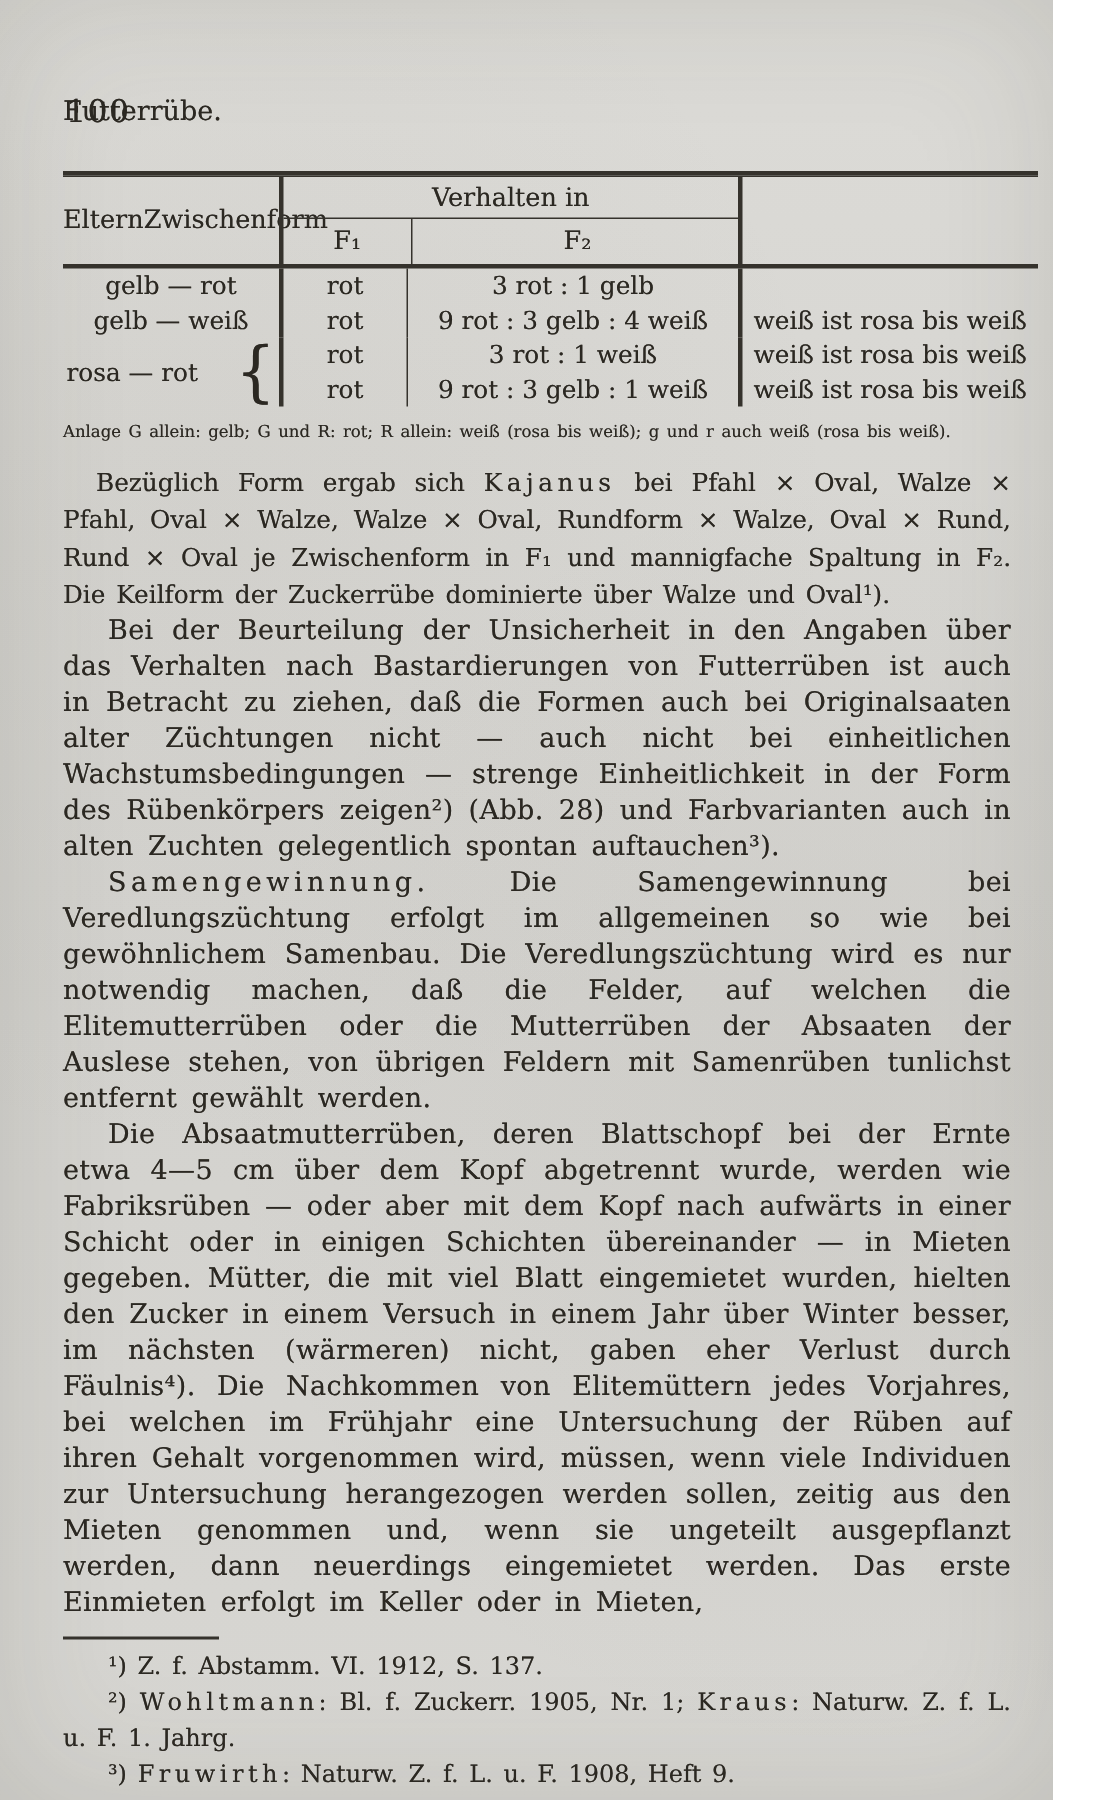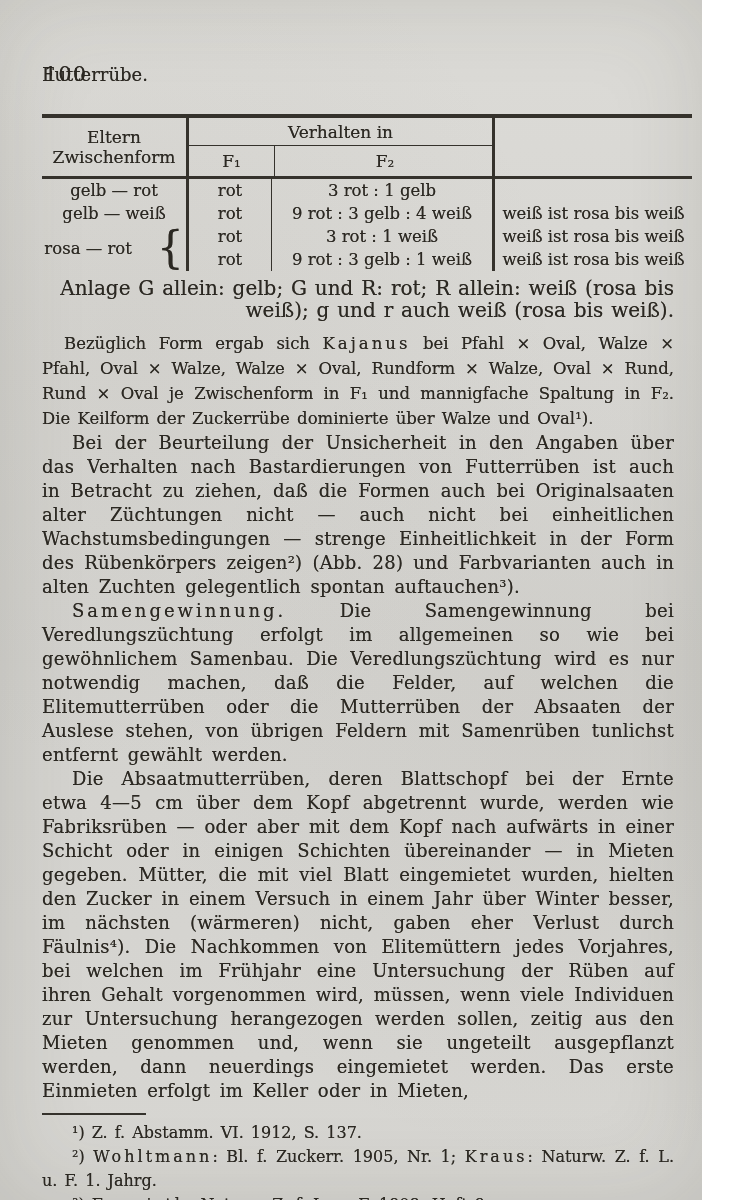--- a/index.html
+++ b/index.html
@@ -29,21 +29,21 @@
 
   
   .rh{position:relative;height:28px;margin-bottom:26px;}
   .pgnum{position:absolute;left:2px;top:2px;font-size:21px;letter-spacing:1px;}
   .rtitle{text-align:left;font-size:18px;padding-top:4px;}
 
   
   .tbl{width:650px;}
   .tbl-toprule{height:3px;border-top:3px solid var(--rule);border-bottom:1px solid var(--rule);}
   .thead{display:grid;grid-template-columns:144px 306px 200px;height:58px;}
-  .th-parents{display:flex;flex-direction:column;align-items:center;justify-content:center;
+  .th-parents{display:flex;flex-direction:row;align-items:center;justify-content:space-between;
     font-size:17px;line-height:20px;}
   .th-mid{border-left:3px solid var(--rule);display:flex;flex-direction:column;justify-content:center;}
   .th-span{height:28px;display:flex;align-items:center;justify-content:center;
     font-size:17px;border-bottom:1px solid var(--rule);}
   .th-sub{flex:1;display:grid;grid-template-columns:85px 221px;}
   .th-f{display:flex;align-items:center;justify-content:center;font-size:17px;}
   .th-f2{border-left:1px solid var(--rule);}
   .th-empty{border-left:3px solid var(--rule);}
   .tbl-midrule{border-top:3px solid var(--rule);}
   .tb{display:grid;grid-template-columns:144px 85px 221px 200px;grid-auto-rows:23px;
@@ -51,21 +51,21 @@
   .cell{display:flex;align-items:center;justify-content:center;}
   .ca{grid-column:1;}
   .cb{grid-column:2;border-left:3px solid var(--rule);}
   .cc{grid-column:3;border-left:1px solid var(--rule);}
   .cd{grid-column:4;border-left:3px solid var(--rule);}
   .r1{grid-row:1}.r2{grid-row:2}.r3{grid-row:3}.r4{grid-row:4}
   .rm{grid-row:3/5;gap:20px;}
   .brace{font-size:42px;line-height:0.9;margin-left:5px;transform:scaleY(1.05);
     font-weight:400;}
 
-  .cap{font-size:20px;line-height:22px;text-align:right;margin:6px 0 0 0;
+  .cap{font-size:11px;line-height:22px;text-align:left;margin:6px 0 0 0;
     word-spacing:1.5px;}
 
   
   p{margin:0;}
   .sp{font-size:16.5px;line-height:25px;text-align:justify;text-indent:22px;
     word-spacing:2px;margin-top:10px;}
   .bp{font-size:18px;line-height:24px;text-align:justify;text-indent:30px;
     word-spacing:3.5px;letter-spacing:0.25px;}
   .sperr{letter-spacing:3px;}
 

